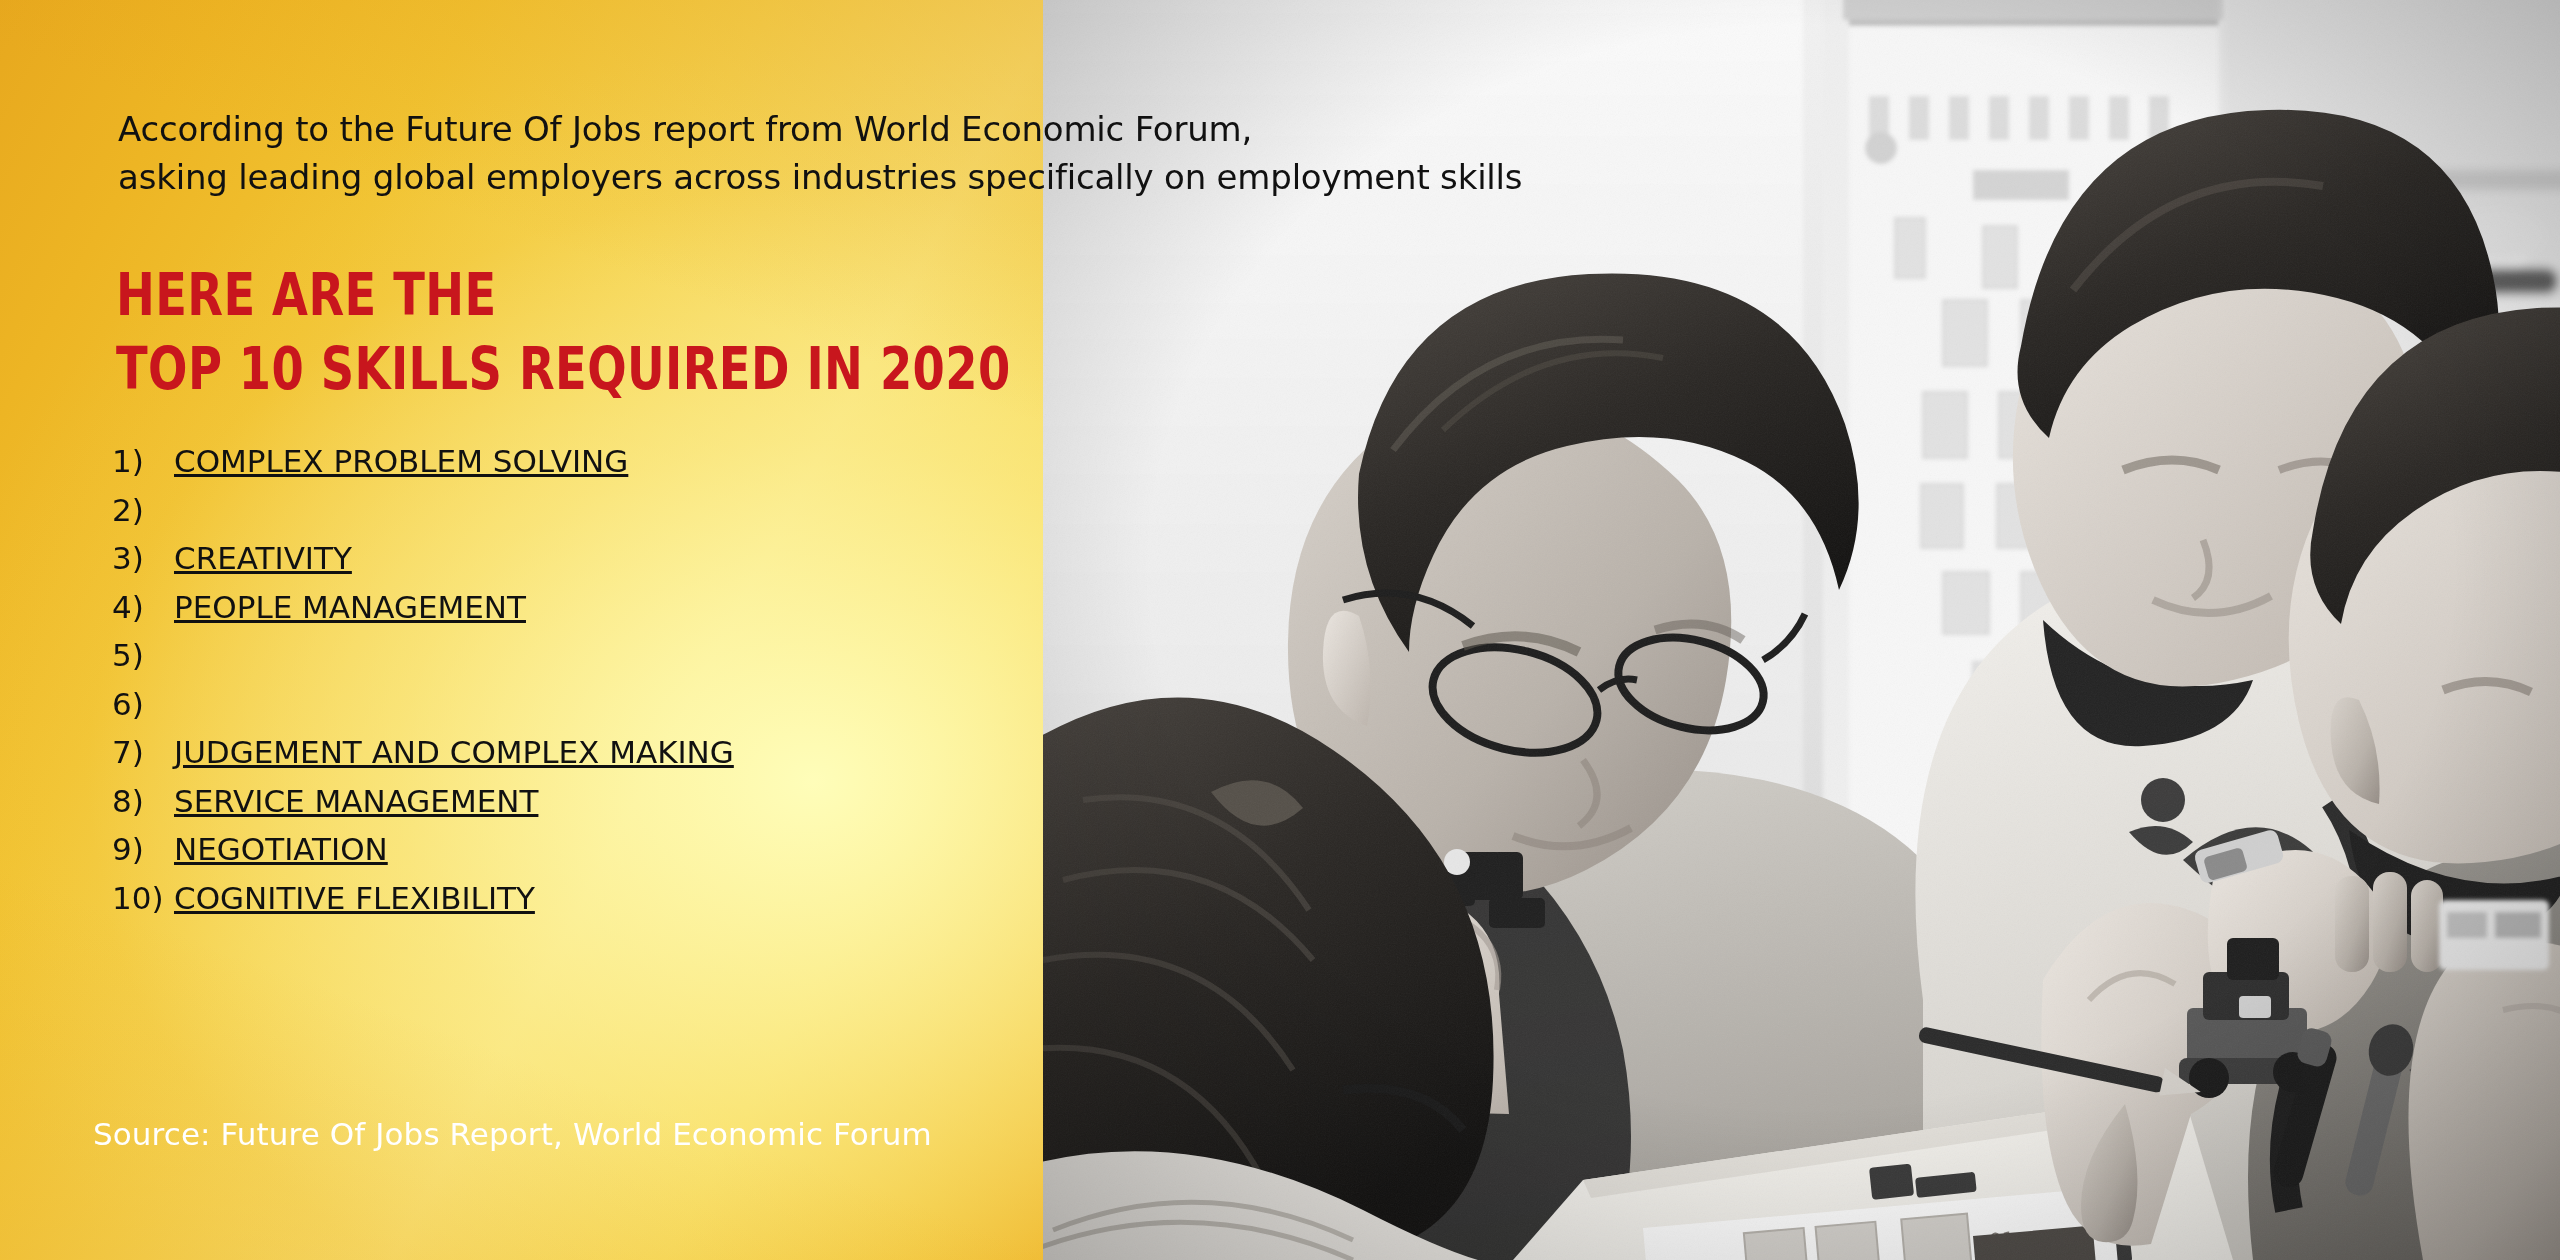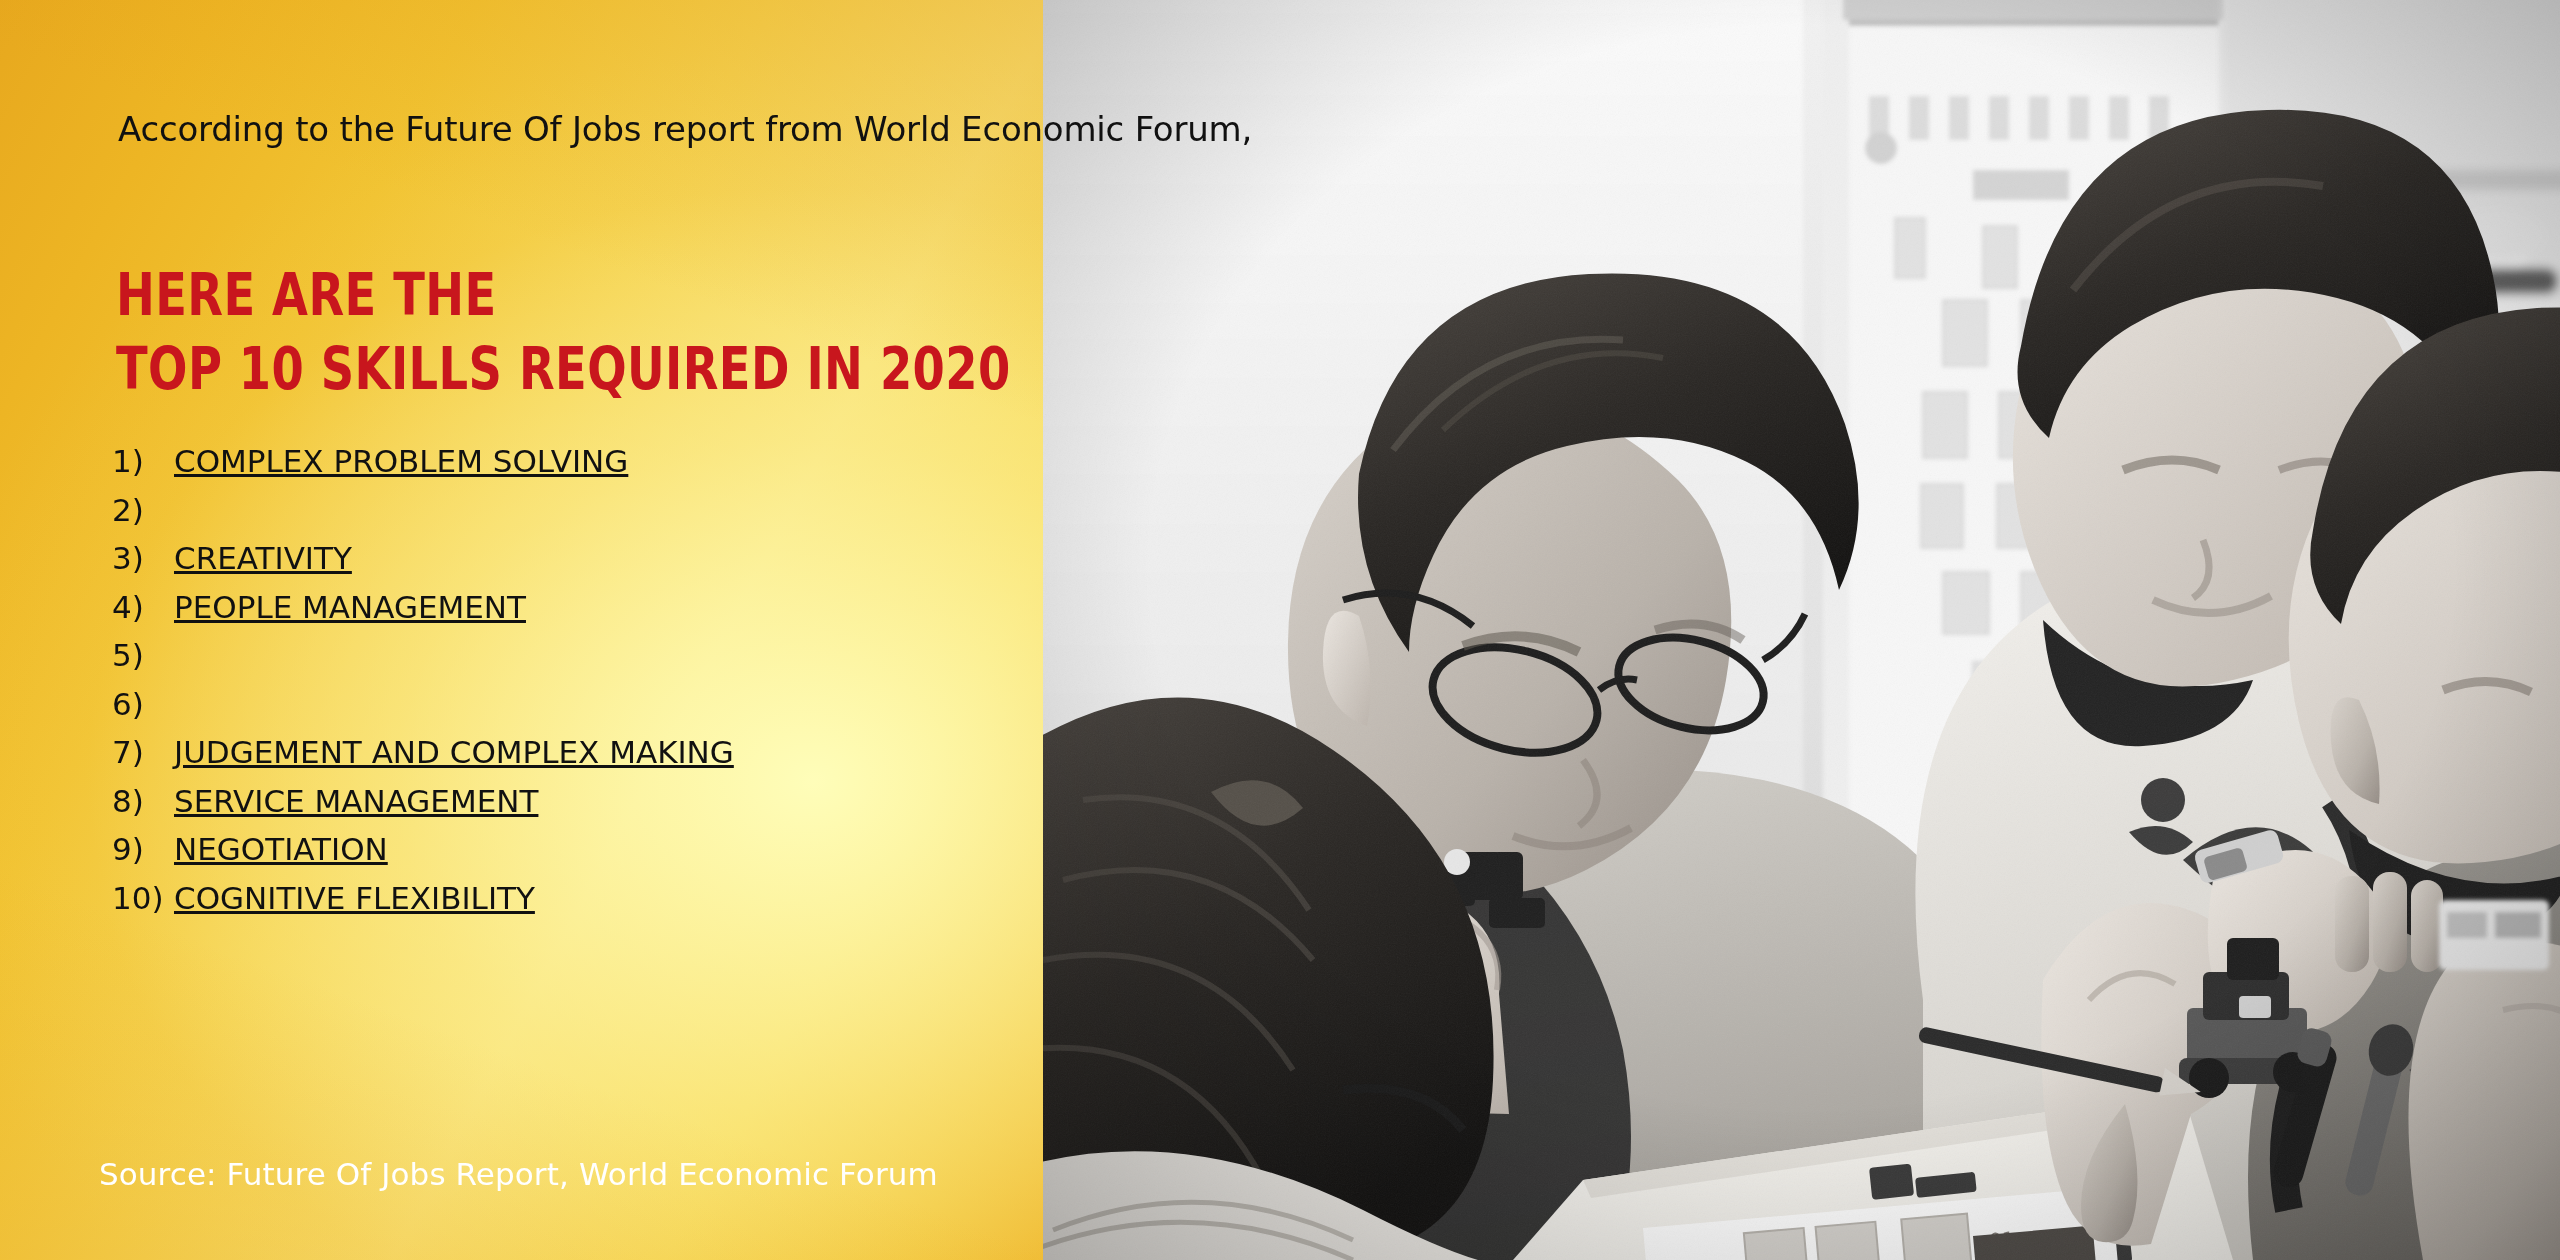--- a/index.html
+++ b/index.html
@@ -125,29 +125,28 @@
   }
   .skills .num {
     display: inline-block;
     width: 62px;
     flex: 0 0 62px;
   }
   .skills .lbl { display: inline-block; text-decoration: underline; }
 
   .source {
     position: absolute;
-    left: 99px;
+    left: 93px;
     top: 1114px;
     color: #ffffff;
     font-family: "DejaVu Sans", sans-serif;
     font-size: 31px;
     line-height: 40px;
     letter-spacing: 0.1px;
     white-space: nowrap;
-    margin-top: 40px;
   }
 </style>
 </head>
 <body>
 
 <div id="slide">
 
   <div id="photo">
     <svg viewBox="0 0 1517 1260" preserveAspectRatio="xMidYMid slice">
       <defs>
@@ -482,20 +481,21 @@
       <rect x="0" y="0" width="1517" height="1260" fill="url(#vig)"></rect>
     </svg>
   </div>
 
   <div id="panel"></div>
 
   <div id="textlayer">
 
     <div class="intro">
       <span class="ln">According to the Future Of Jobs report from World Economic Forum,</span>
+      <span class="ln">asking leading global employers across industries specifically on employment skills</span>
     </div>
 
     <div class="headline">
       <span class="ln">HERE ARE THE</span>
       <span class="ln">TOP 10 SKILLS REQUIRED IN 2020</span>
     </div>
 
     <ol class="skills" id="skills-list">
         <li>
           <span class="num">1)</span>

